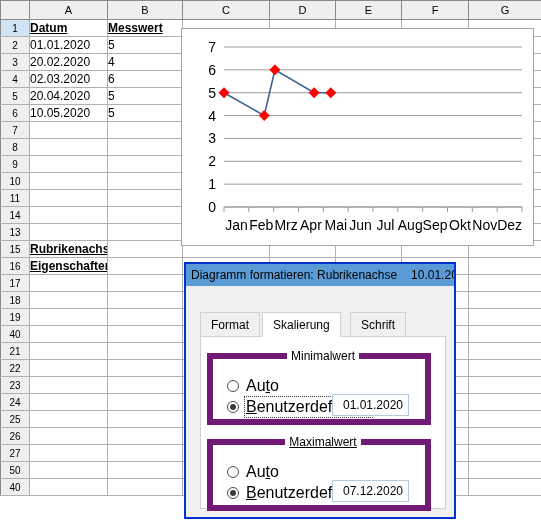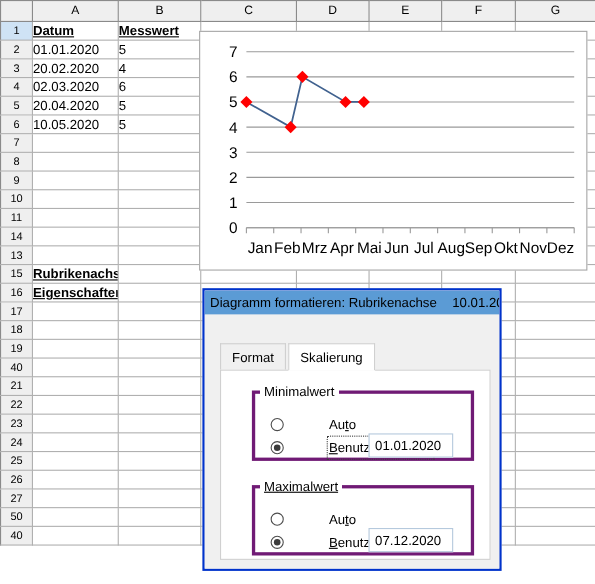--- a/index.html
+++ b/index.html
@@ -167,45 +167,45 @@
     top: 50px;
     right: 8px;
     bottom: 8px;
     background: #ffffff;
     border: 1px solid #d0d0d0;
     box-sizing: border-box;
   }
 
   fieldset.grp {
     position: absolute;
-    left: 28px;
+    left: 6px;
     right: 14px;
-    border: 3px solid #701a75;
+    border: 6px solid #701a75;
     margin: 0;
     padding: 0;
     background: transparent;
+    text-align: center;
   }
   fieldset.grp legend {
     font-size: 12px;
     padding: 0 4px;
     margin-left: 4px;
     color: #000;
   }
   #grp-min { top: 12px; height: 64px; }
   #grp-max { top: 98px; height: 64px; text-decoration: underline; }
 
   .radio-row {
     position: absolute;
     left: 14px;
     height: 18px;
     line-height: 18px;
-    font-size: 12px;
+    font-size: 16px;
     display: flex;
     align-items: center;
-    gap: 34px;
   }
   .radio-row.r1 { top: 14px; }
   .radio-row.r2 { top: 35px; }
 
   .radio {
     width: 12px;
     height: 12px;
     border: 1px solid #4d4d4d;
     border-radius: 50%;
     background: #fff;
@@ -614,20 +614,21 @@
 
   <div id="dlg-titlebar">
     <span class="t-main">Diagramm formatieren: Rubrikenachse</span><span class="t-date">10.01.2020</span>
   </div>
 
   <div id="dlg-body">
 
     <div class="tabstrip">
       <div class="tab" id="tab0" style="left:0px;">Format</div>
       <div class="tab active" id="tab1" style="left:62px;">Skalierung</div>
+      <div class="tab" id="tab2" style="left:150px;">Schrift</div>
     </div>
 
     <div class="tabpanel">
 
       <fieldset class="grp" id="grp-min">
         <legend>Minimalwert</legend>
 
         <div class="radio-row r1">
           <span class="radio"></span>
           <span class="rlabel">Au<u>t</u>o</span>

